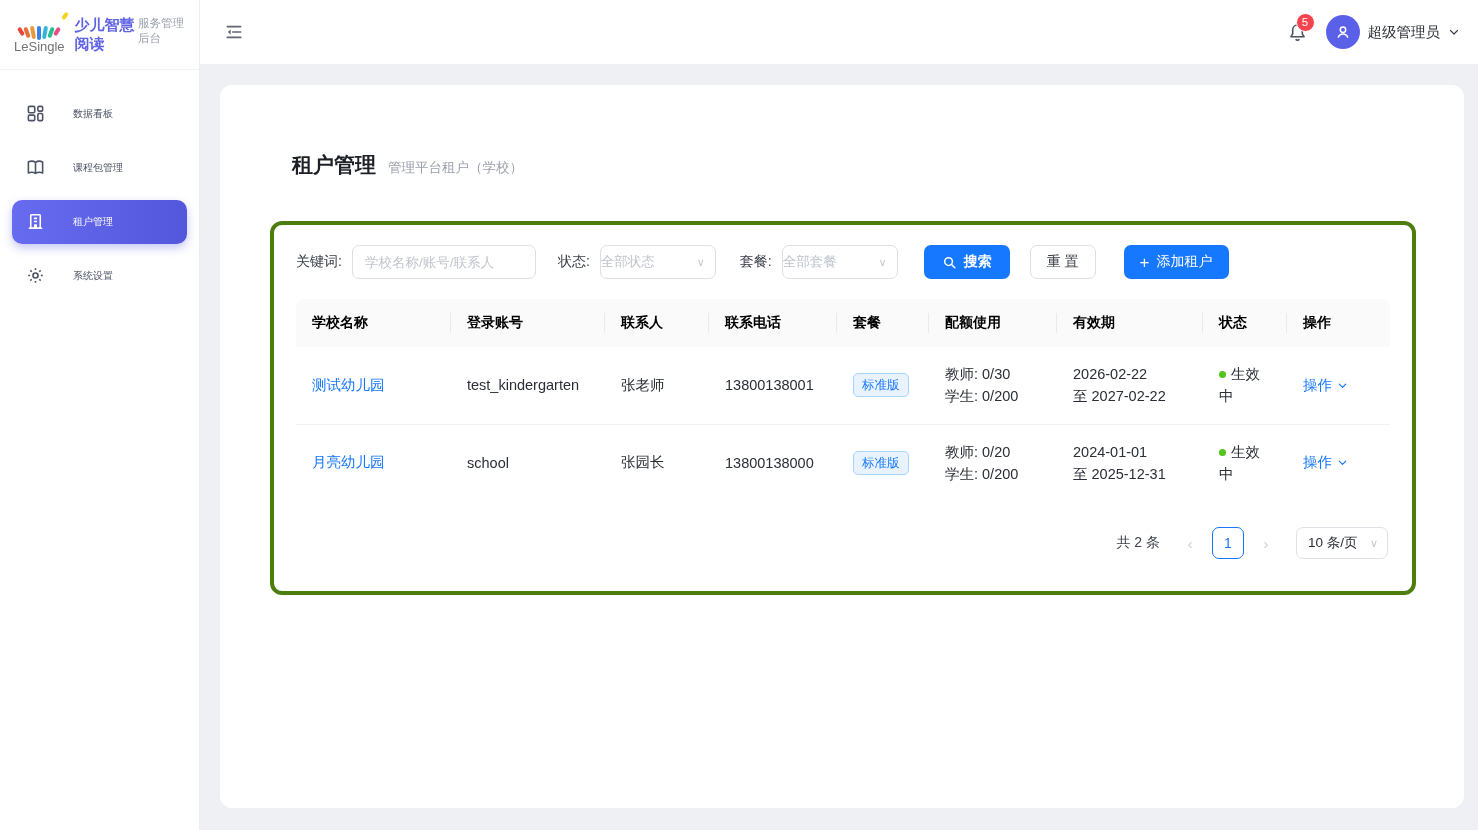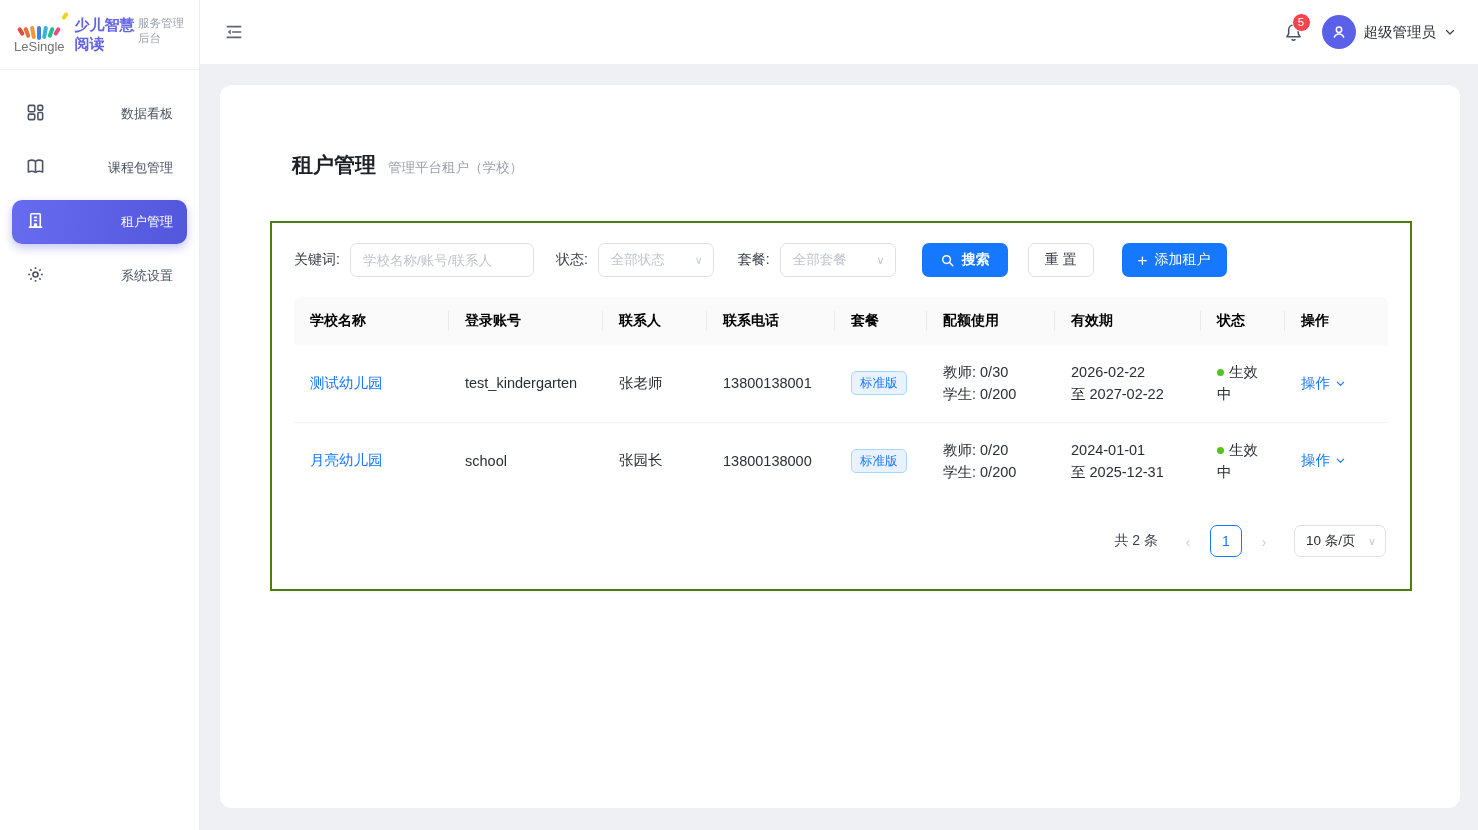--- a/index.html
+++ b/index.html
@@ -32,21 +32,21 @@
   .logo-arc .b6 { left:32px; height:11px; background:#27bf8e; transform:rotate(20deg); bottom:0; }
   .logo-arc .b7 { left:38px; height:9px;  background:#e84c8b; transform:rotate(32deg); bottom:2px; }
   .logo-diamond { position:absolute; right:-6px; top:-4px; width:8px; height:8px; background:#f3d31c; transform:rotate(35deg); border-radius:1px; }
   .logo-word { font-size:13px; color:#737373; letter-spacing:0; margin-top:1px; }
   .brand-text { display:flex; flex-direction:row; gap:2px; }
   .brand-title { font-size:15px; font-weight:bold; color:#6064e3; }
   .brand-sub { font-size:11.5px; color:#9aa0ab; }
   .nav { padding:22px 12px; display:flex; flex-direction:column; gap:10px; }
   .nav-item {
     height:44px; border-radius:10px; display:flex; align-items:center; gap:28px;
-    padding:0 14px; color:#4b5263; cursor:pointer; font-size:13px;justify-content:space-between;
+    padding:0 14px; color:#4b5263; cursor:pointer; font-size:10px;
   }
   .nav-item svg { stroke:#4b5263; }
   .nav-item.active {
     background:linear-gradient(92deg,#666bf0,#5257dc); color:#fff;
     box-shadow:0 4px 10px rgba(90,95,224,.35);
   }
   .nav-item.active svg { stroke:#fff; }
   
   .main { flex:1; display:flex; flex-direction:column; height:830px; }
   .topbar {
@@ -70,36 +70,36 @@
   
   .content { flex:1; padding:20px 20px 22px 20px; overflow:hidden; }
   .card {
     background:#fff; border-radius:12px; width:100%; height:100%;
     padding:66px 48px 0 50px;
   }
   .page-head { display:flex; align-items:baseline; gap:12px; padding-left:22px; margin-bottom:42px; }
   .page-title { font-size:21px; font-weight:bold; color:#1c1f26; }
   .page-sub { font-size:13.5px; color:#9aa0ab; }
   .panel {
-    border:2px solid #4d7c0f; border-radius:0; box-shadow:0 1px 3px rgba(31,35,41,.03);
+    border:4px solid #4d7c0f; border-radius:12px; box-shadow:0 1px 3px rgba(31,35,41,.03);
     padding:20px 22px 32px 22px;
   }
   
   .filters { display:flex; align-items:center; gap:8px; margin-bottom:20px; }
   .f-label { color:#383d47; margin-right:2px; white-space:nowrap; }
   .f-input {
     width:184px; height:34px; border:1px solid #dcdfe5; border-radius:7px;
     padding:0 12px; font-size:13.5px; color:#262a33; outline:none;
     font-family:"Liberation Sans","DejaVu Sans",sans-serif;
   }
   .f-input::placeholder { color:#bfc4cc; }
   .f-select {
     width:116px; height:34px; border:1px solid #dcdfe5; border-radius:7px;
     display:flex; align-items:center; justify-content:space-between;
-    padding:0 10px 0 12px; color:#bfc4cc; font-size:13.5px; cursor:pointer; background:#fff;
+    padding:0 10px 0 0; color:#bfc4cc; font-size:13.5px; cursor:pointer; background:#fff;
     margin-right:10px;
   }
   .sel-caret { color:#c4c8cf; font-size:11px; }
   .btn {
     height:34px; border-radius:7px; border:none; cursor:pointer; font-size:14px;
     display:inline-flex; align-items:center; justify-content:center; gap:7px;
     font-family:"Liberation Sans","DejaVu Sans",sans-serif;
   }
   .btn-primary { background:#1677ff; color:#fff; padding:0 18px;font-weight:bold; }
   .btn-default { background:#fff; color:#383d47; border:1px solid #dcdfe5; padding:0 16px; margin:0 12px 0 12px; }

